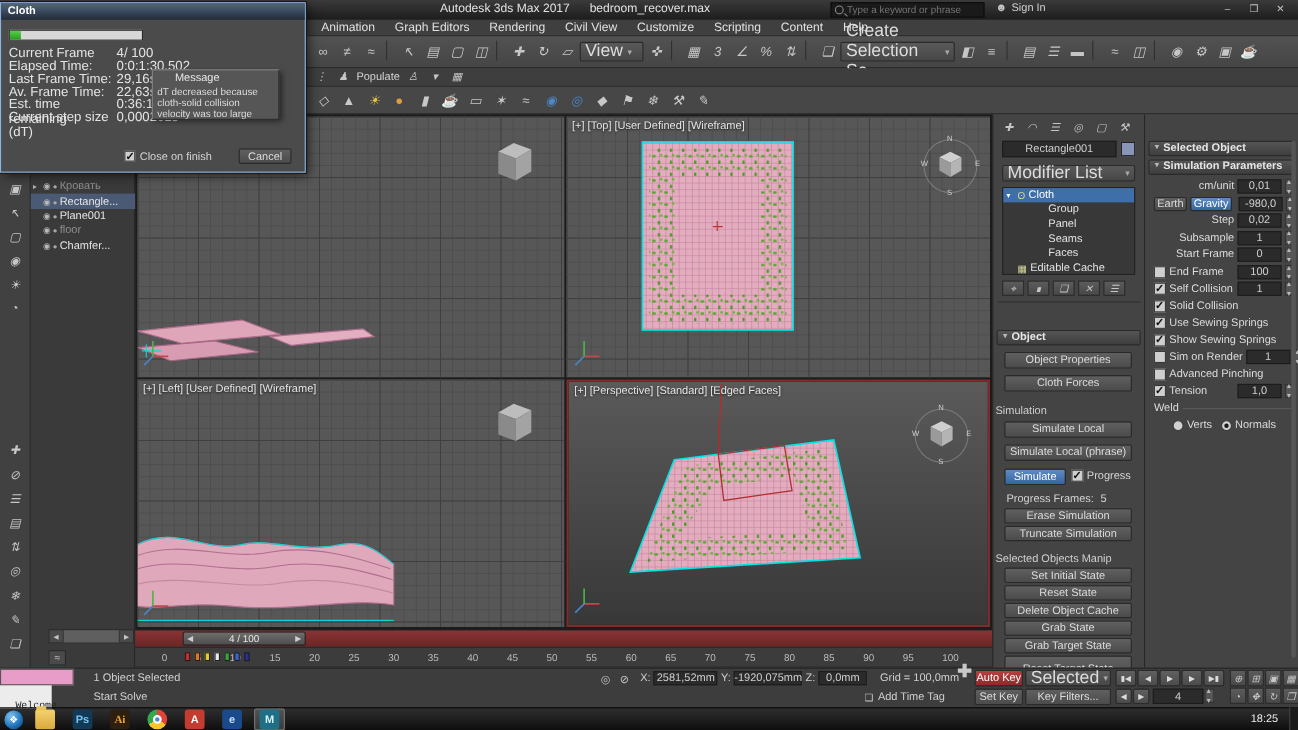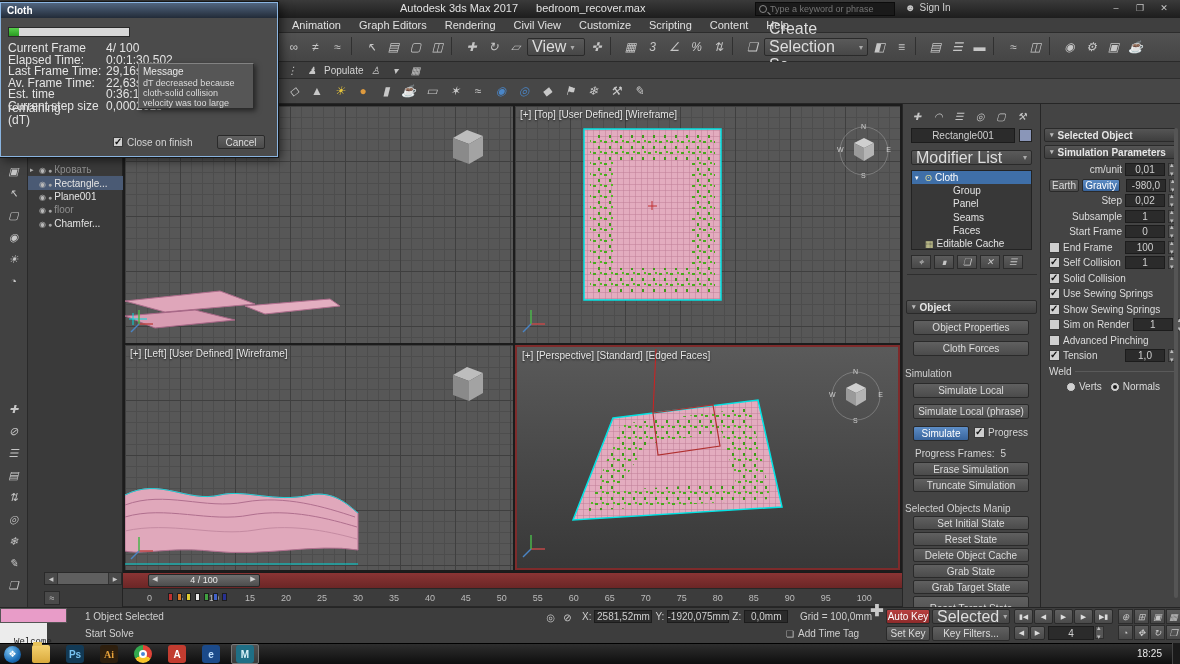--- a/index.html
+++ b/index.html
@@ -46,36 +46,36 @@
 
 .vpbg{left:123px;top:104px;width:779px;height:468px;background:#1c1c1c}
 .vp{position:absolute;background-color:#575757;background-image:linear-gradient(#3f3f3f 1px,transparent 1px),linear-gradient(90deg,#3f3f3f 1px,transparent 1px),linear-gradient(#4d4d4d 1px,transparent 1px),linear-gradient(90deg,#4d4d4d 1px,transparent 1px);background-size:55px 55px,55px 55px,11px 11px,11px 11px;overflow:hidden}
 .vp.persp{background:linear-gradient(#5a5a5a,#383838);border:2px solid #7e2b2b}
 .vp-label{position:absolute;left:5px;top:3px;font-size:10px;color:#e6e6e6;text-shadow:0 1px 2px rgba(0,0,0,.7);z-index:3}
 .viewcube{position:absolute;z-index:2}
 .vc-l{position:absolute;font-size:7px;color:#cfcfcf}
 .vc-n{left:24px;top:-1px}.vc-w{left:0px;top:22px}.vc-e{right:0px;top:22px}.vc-s{left:24px;bottom:-1px}
 
 .trackbar{left:123px;top:572px;width:779px;height:16px;background:linear-gradient(#8a3434,#6b2626);border-top:1px solid #1a1a1a}
-.thandle{position:absolute;left:25px;top:1px;width:112px;height:13px;background:linear-gradient(#6e6e6e,#4d4d4d);border:1px solid #262626;border-radius:2px;display:flex;font-size:9px;color:#e8e8e8}
+.thandle{position:absolute;left:43px;top:1px;width:112px;height:13px;background:linear-gradient(#6e6e6e,#4d4d4d);border:1px solid #262626;border-radius:2px;display:flex;align-items:center;font-size:9px;color:#e8e8e8}
 .thandle .tarr{width:12px;text-align:center;font-size:7px;color:#cfcfcf}
 .thandle .tlab{flex:1;text-align:center}
 .ruler{left:123px;top:588px;width:779px;height:19px;background:#3c3c3c;border-top:1px solid #272727;border-bottom:1px solid #272727}
 .tl-nums{display:flex;justify-content:space-between;padding:4px 30px 0 24px;font-size:9px;color:#bcbcbc}
 .tl-key{position:absolute;top:4px;width:5px;height:8px;border:1px solid #1d1d1d}
 
 .cpanel{left:902px;top:104px;width:138px;height:503px;background:#444;border-left:1px solid #262626;overflow:hidden}
 .cp-sec{position:absolute;left:2px;font-size:10px;color:#cfcfcf}
 .stack{position:absolute;left:8px;top:66px;width:121px;height:80px;background:#383838;border:1px solid #232323;overflow:hidden}
 .stack-row{display:flex;align-items:center;height:13.2px;font-size:10px;gap:3px;padding-left:3px;color:#e2e2e2}
 .stack-row[data-sel="1"]{background:#3f6fa8;color:#fff}
 .stack-row[data-ind="1"]{padding-left:28px}
 .st-arrow{width:7px;font-size:7px}
 .st-icon{font-size:9px;color:#d8d89a}
-.rollout{position:absolute;left:3px;width:131px;height:14px;background:linear-gradient(#555,#3e3e3e);border:1px solid #2a2a2a;border-radius:2px;display:flex;align-items:center;gap:4px;padding:0 5px;font-size:10px;font-weight:bold;color:#e6e6e6}
+.rollout{position:absolute;left:3px;width:131px;height:14px;background:linear-gradient(#555,#3e3e3e);border:1px solid #2a2a2a;border-radius:2px;display:flex;gap:4px;padding:0 5px;font-size:10px;font-weight:bold;color:#e6e6e6}
 .r-arr{font-size:7px;color:#bbb}
 
 .ppanel{left:1040px;top:104px;width:140px;height:503px;background:#444;border-left:1px solid #262626;overflow:hidden}
 .prow{display:flex;align-items:center;height:15.5px;padding:0 4px 0 8px;gap:3px}
 .cb{width:11px;height:11px;background:#cfcfcf;border:1px solid #3a3a3a;position:relative;flex:none}
 .cb[data-c="none"]{visibility:hidden}
 .cb[data-c="on"]::after{content:"✓";position:absolute;left:0;top:-2px;font-size:10px;color:#111;font-weight:bold}
 .plabel{font-size:10px;color:#dcdcdc;white-space:nowrap}
 .plabel[data-lpos="r"]{flex:1;text-align:right}
 .plabel[data-lpos="l"]{flex:1;text-align:left}
@@ -106,21 +106,21 @@
 .showdesk{position:absolute;right:0;top:643px;width:8px;height:21px;background:#1a1a1a;border-left:1px solid #444}
 
 .dlg{left:0;top:2px;width:278px;height:155px;background:#4b4b4b;border:1px solid #8ab4e0;box-shadow:0 0 0 1px #161616,3px 3px 10px rgba(0,0,0,.6);z-index:60}
 .dlg-title{height:15px;background:linear-gradient(#51657f,#222b38);color:#fff;font-size:10px;font-weight:bold;display:flex;align-items:center;padding-left:6px}
 .dlg-prog{margin:9px 8px 4px 7px;width:122px;height:10px;background:#d8d8d8;border:1px solid #2a2a2a;position:relative}
 .dlg-prog i{display:block;height:100%;background:linear-gradient(#56d04a,#2a9a22)}
 .cd-row{display:flex;height:11.6px;padding:0 7px;font-size:12px;color:#e4e4e4}
 .cd-row .l{width:98px}
 .cd-bottom{position:absolute;bottom:7px;left:0;right:0;display:flex;align-items:center;font-size:10px}
 .msgbox{position:absolute;left:137px;top:60px;width:116px;height:46px;background:#565656;border-top:1px solid #828282;border-left:1px solid #828282;border-right:1px solid #2c2c2c;border-bottom:1px solid #2c2c2c;box-shadow:2px 2px 5px rgba(0,0,0,.5);z-index:2}
-.msgbox .mt{font-size:10px;color:#e8e8e8;padding:2px 4px 1px}
+.msgbox .mt{font-size:10px;color:#e8e8e8;padding:2px 20px 1px}
 .msgbox .mb{font-size:9px;line-height:10px;color:#dcdcdc;padding:0 4px}
 </style>
 </head>
 <body>
 
 <div class="app">
 
   <div class="abs titlebar">
     <div class="t-title">
       <span>Autodesk 3ds Max 2017</span>

